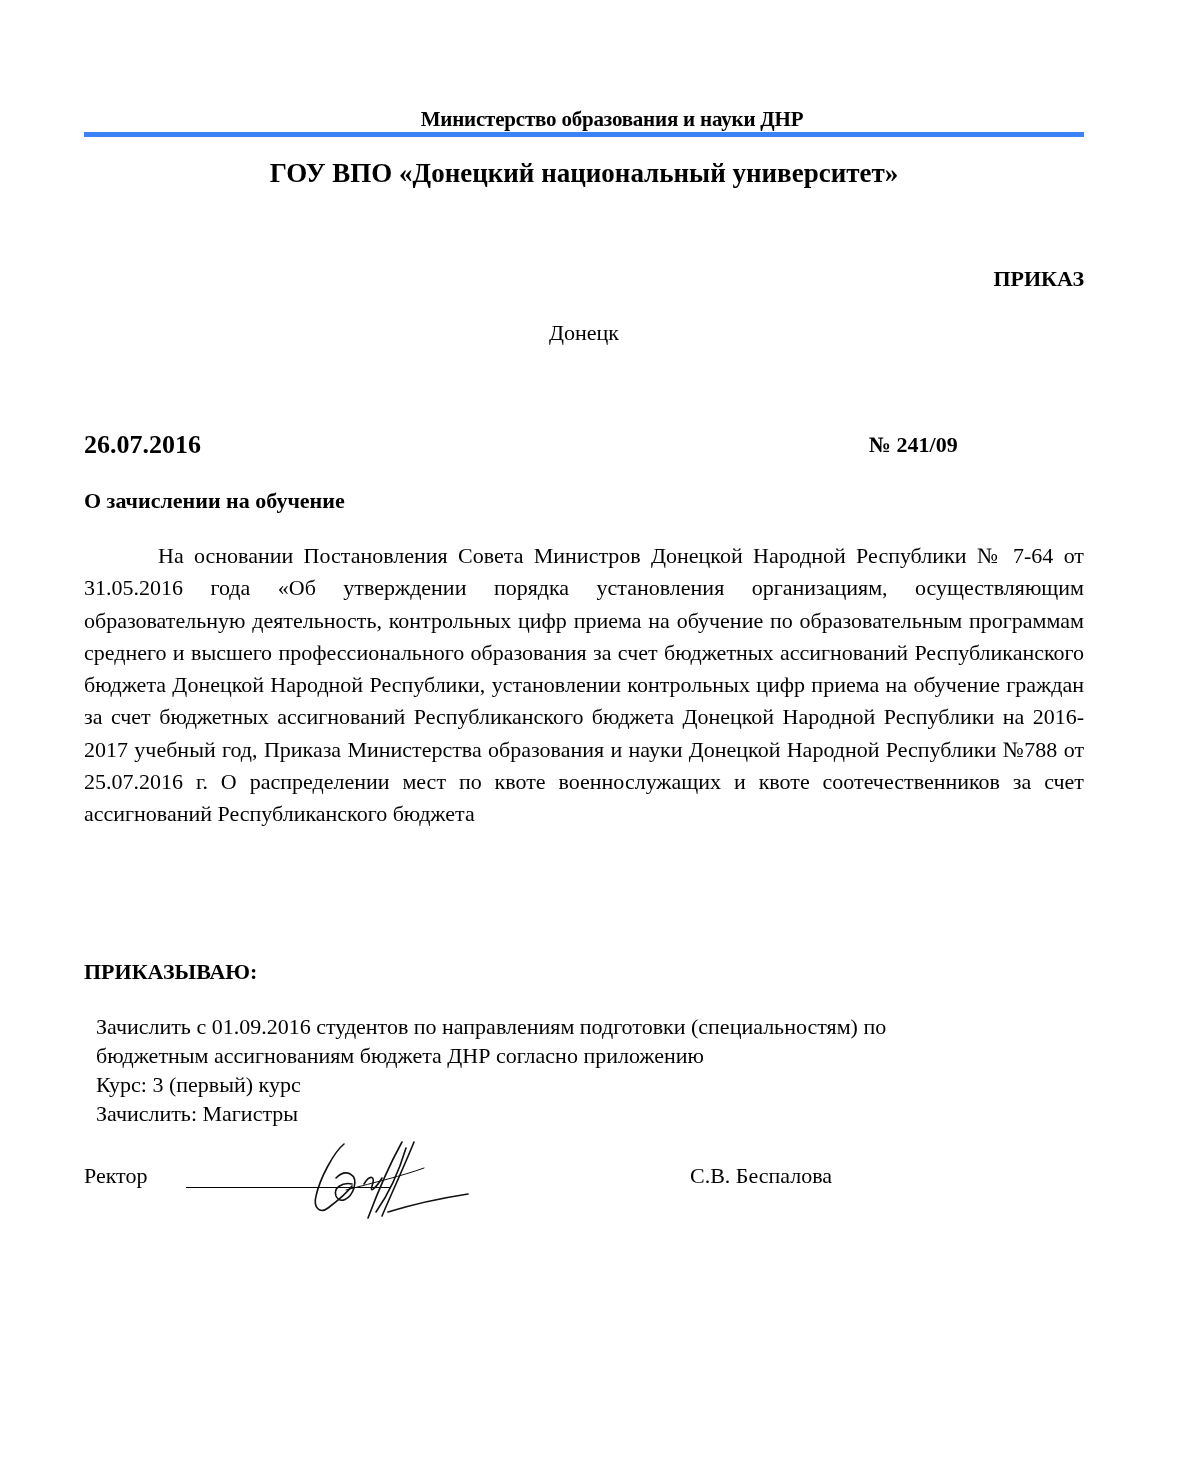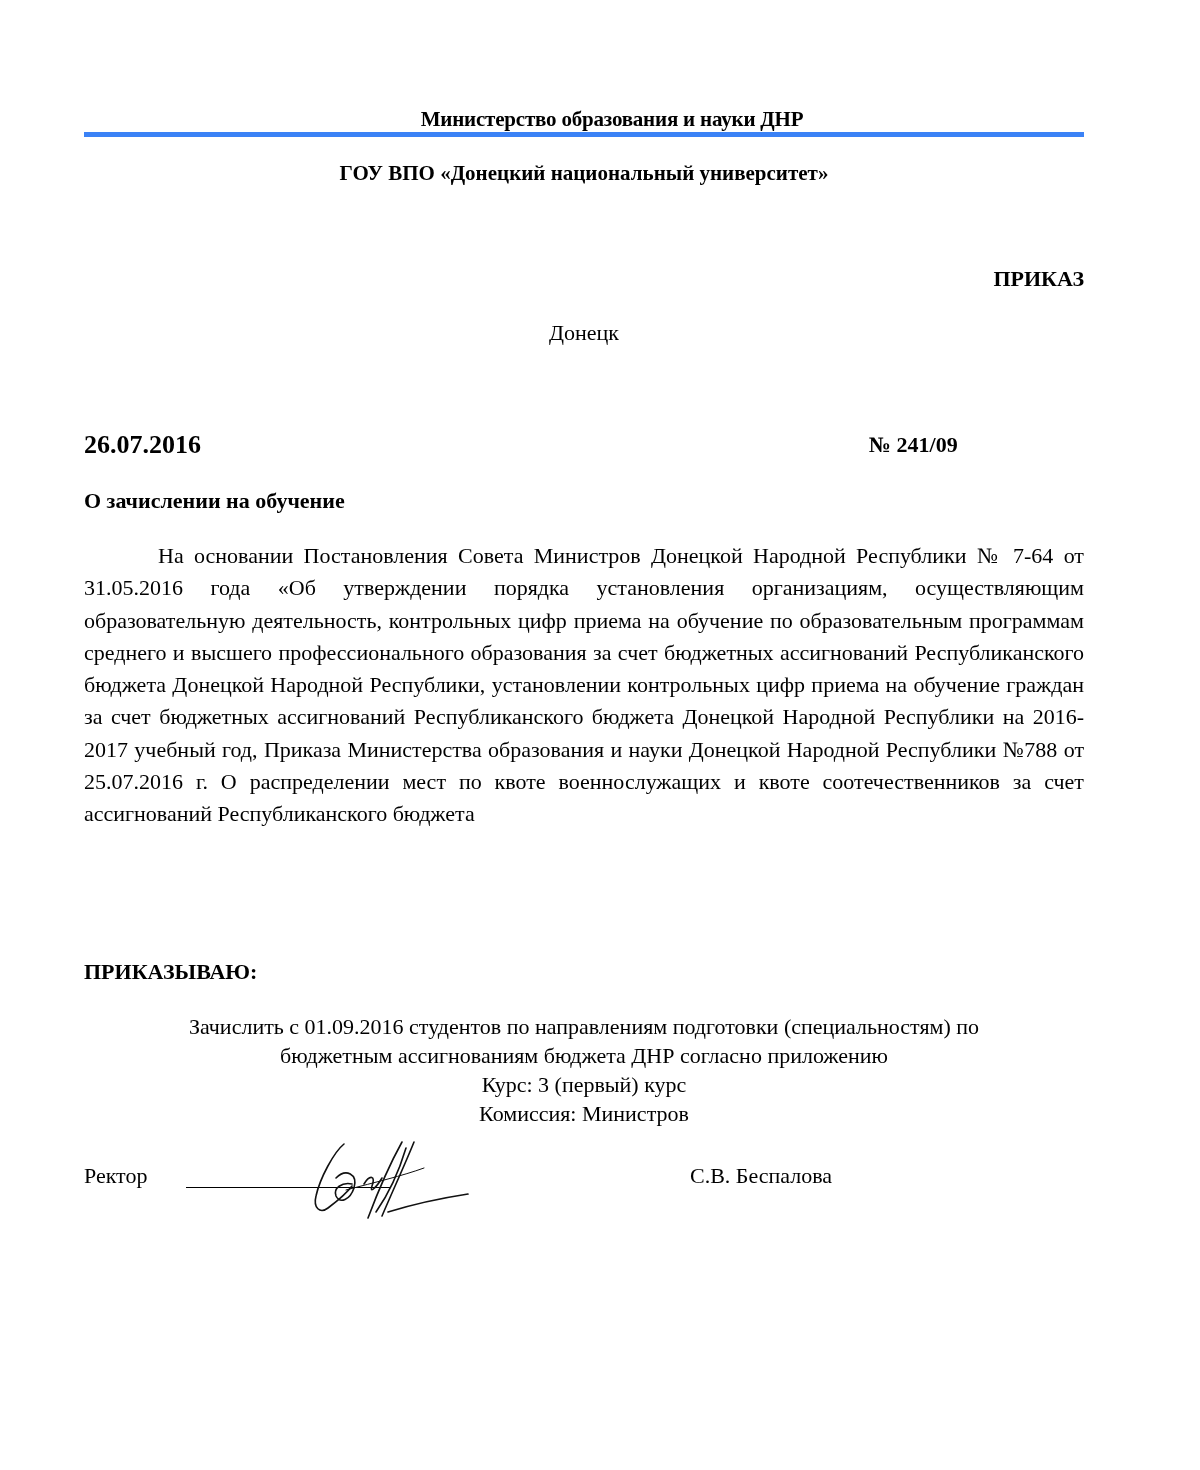--- a/index.html
+++ b/index.html
@@ -33,21 +33,21 @@
       font-size: 21px;
       line-height: 26px;
     }
     .ministry span { position: relative; left: 28px; letter-spacing: -0.2px; }
     .university {
       top: 159px;
       left: 0;
       width: 1000px;
       text-align: center;
       font-weight: bold;
-      font-size: 21px;
+      font-size: 27px;
       line-height: 28px;
     }
     .order-title {
       top: 265px;
       left: 0;
       width: 1000px;
       text-align: right;
       font-weight: bold;
       font-size: 22px;
       line-height: 28px;
@@ -93,25 +93,24 @@
     }
     .decree {
       top: 958px;
       left: 0;
       font-weight: bold;
       font-size: 22px;
       line-height: 28px;
     }
     .body-lines {
       top: 1012px;
-      left: 0;
+      left: 12px;
       width: 1000px;
       font-size: 22px;
       line-height: 29px;
-      text-align: center;
     }
     .body-lines div { white-space: nowrap; }
     .sign-row {
       top: 1162px;
       left: 0;
       width: 1000px;
       height: 40px;
       font-size: 22px;
       line-height: 28px;
     }
@@ -155,21 +154,21 @@
   <div class="abs subject">О зачислении на обучение</div>
 
   <div class="abs basis">На основании Постановления Совета Министров Донецкой Народной Республики № 7-64 от 31.05.2016 года «Об утверждении порядка установления организациям, осуществляющим образовательную деятельность, контрольных цифр приема на обучение по образовательным программам среднего и высшего профессионального образования за счет бюджетных ассигнований Республиканского бюджета Донецкой Народной Республики, установлении контрольных цифр приема на обучение граждан за счет бюджетных ассигнований Республиканского бюджета Донецкой Народной Республики на 2016-2017 учебный год, Приказа Министерства образования и науки Донецкой Народной Республики №788 от 25.07.2016 г. О распределении мест по квоте военнослужащих и квоте соотечественников за счет ассигнований Республиканского бюджета</div>
 
   <div class="abs decree">ПРИКАЗЫВАЮ:</div>
 
   <div class="abs body-lines">
     <div>Зачислить с 01.09.2016 студентов по направлениям подготовки (специальностям) по</div>
     <div>бюджетным ассигнованиям бюджета ДНР согласно приложению</div>
     <div>Курс: 3 (первый) курс</div>
-    <div>Комиссия: Министров</div>
+    <div>Зачислить: Магистры</div>
   </div>
 
   <div class="abs sign-row">
     <span class="sign-label">Ректор</span>
     <div class="sign-line"></div>
     <svg class="signature" viewBox="0 0 170 84" xmlns="http://www.w3.org/2000/svg">
       <g fill="none" stroke="#111" stroke-width="1.6" stroke-linecap="round" stroke-linejoin="round">
         <path d="M38 6 C 28 14, 14 40, 10 58 C 7 70, 14 76, 22 70 C 30 64, 40 56, 46 48"></path>
         <path d="M30 40 C 40 30, 52 36, 48 50 C 44 62, 34 66, 30 58 C 27 50, 36 44, 46 46"></path>
         <path d="M58 46 C 64 36, 70 38, 66 48 C 63 56, 70 50, 76 40"></path>

